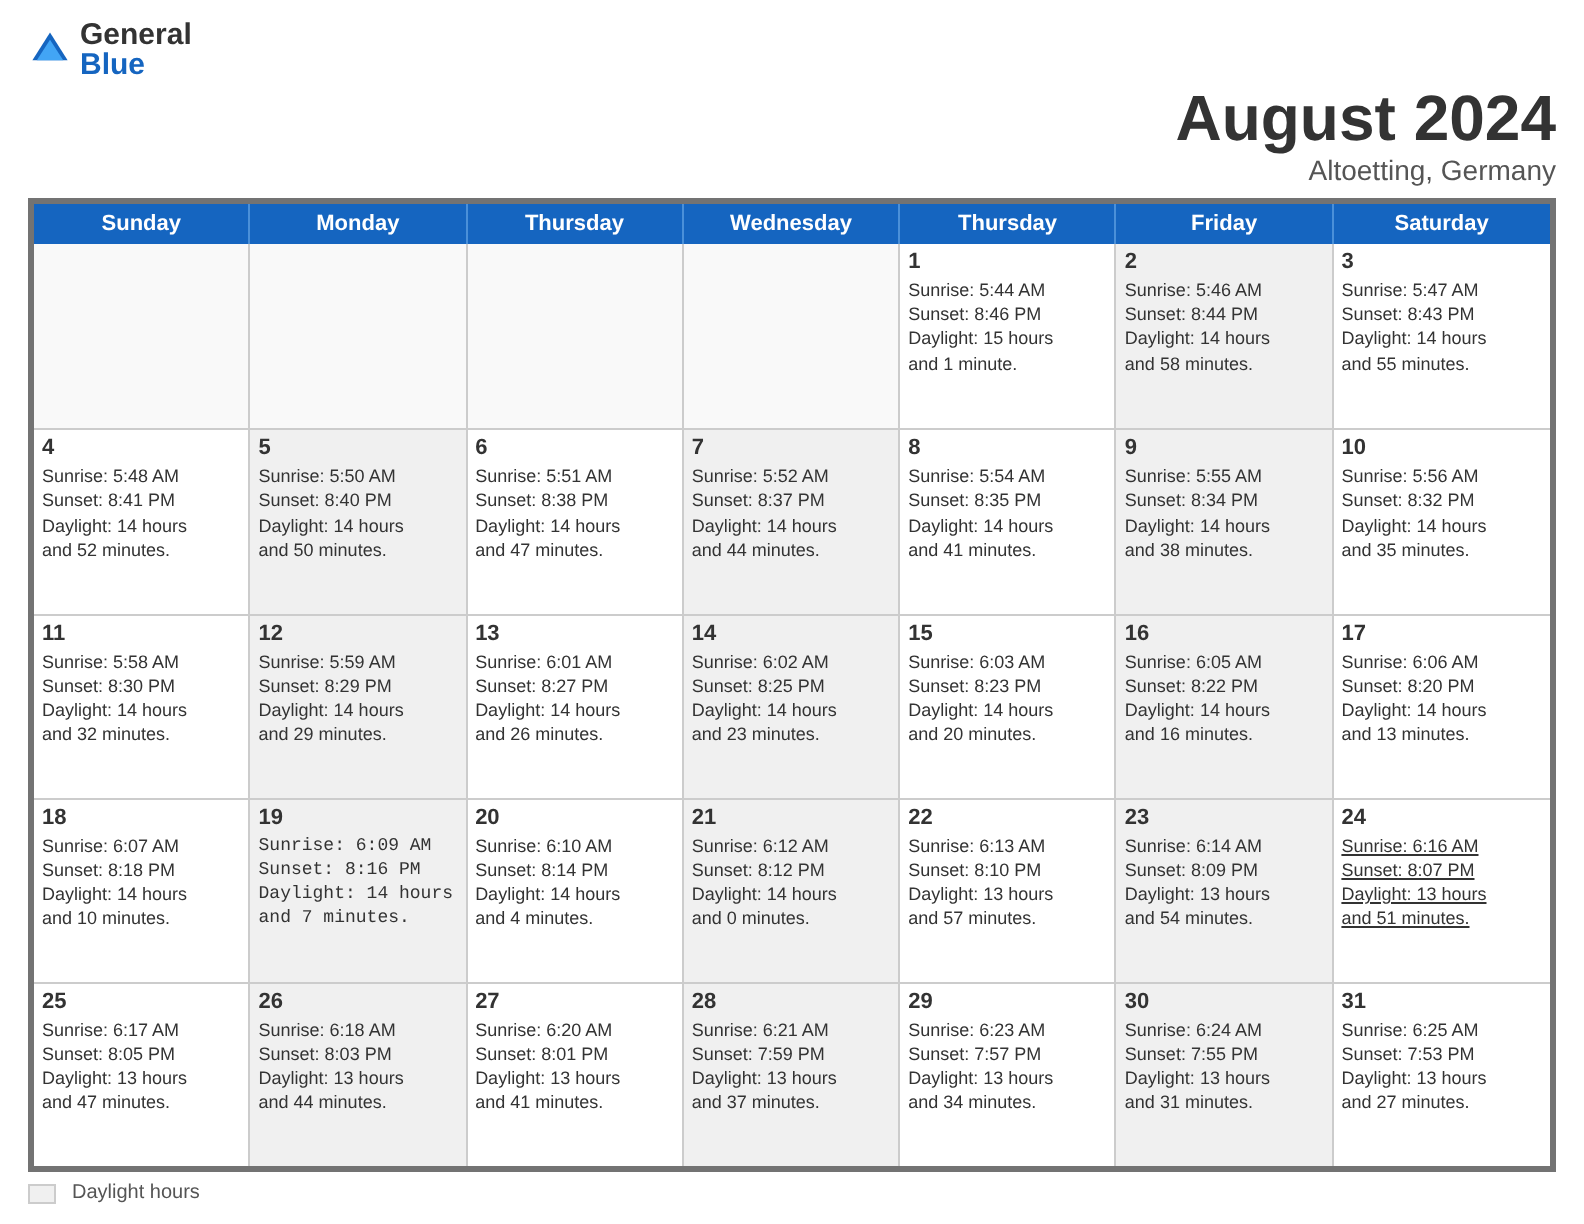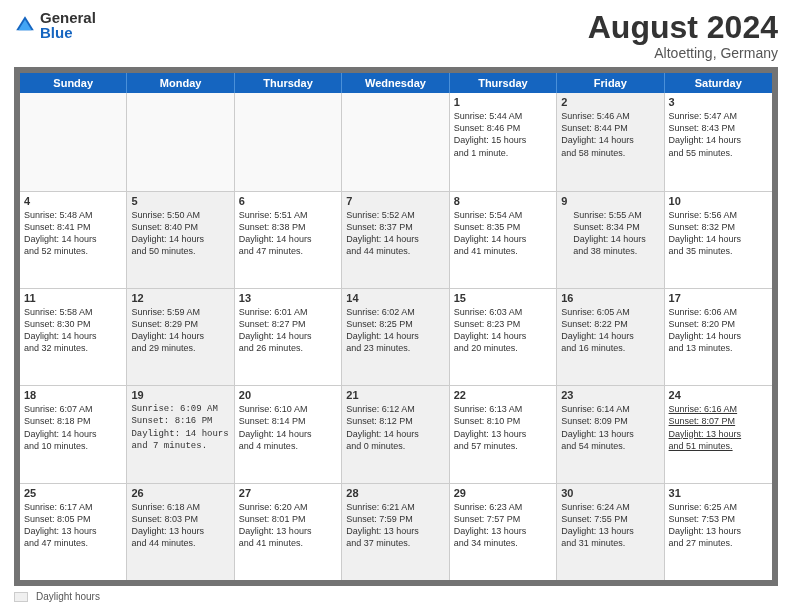--- a/index.html
+++ b/index.html
@@ -43,36 +43,37 @@
       font-size: 15px;
       font-weight: bold;
       color: #1565c0;
     }
     .logo-icon {
       width: 22px;
       height: 22px;
     }
     .title-block {
       text-align: right;
+      margin-top: 32px;
     }
     .month-year {
       font-size: 32px;
       font-weight: bold;
       color: #333;
       line-height: 1.1;
     }
     .location {
       font-size: 14px;
       color: #555;
     }
     .calendar {
       flex: 1;
       display: flex;
       flex-direction: column;
-      border: 6px solid #737373;
+      border: 3px solid #737373;
     }
     .cal-header {
       display: grid;
       grid-template-columns: repeat(7, 1fr);
       background: #1565c0;
     }
     .cal-header-cell {
       color: #fff;
       font-size: 11px;
       font-weight: bold;
@@ -221,21 +222,21 @@
           </div>
           <div class="cal-cell">
             <span class="day-num">8</span>
             <div class="cell-text" style="white-space: pre-line;">Sunrise: 5:54 AM
 Sunset: 8:35 PM
 Daylight: 14 hours
 and 41 minutes.</div>
           </div>
           <div class="cal-cell shaded">
             <span class="day-num">9</span>
-            <div class="cell-text" style="white-space: pre-line; margin-left: 12px;">Sunrise: 5:55 AM
+            <div class="cell-text" style="white-space: pre-line;">Sunrise: 5:55 AM
 Sunset: 8:34 PM
 Daylight: 14 hours
 and 38 minutes.</div>
           </div>
           <div class="cal-cell">
             <span class="day-num">10</span>
             <div class="cell-text" style="white-space: pre-line;">Sunrise: 5:56 AM
 Sunset: 8:32 PM
 Daylight: 14 hours
 and 35 minutes.</div>

